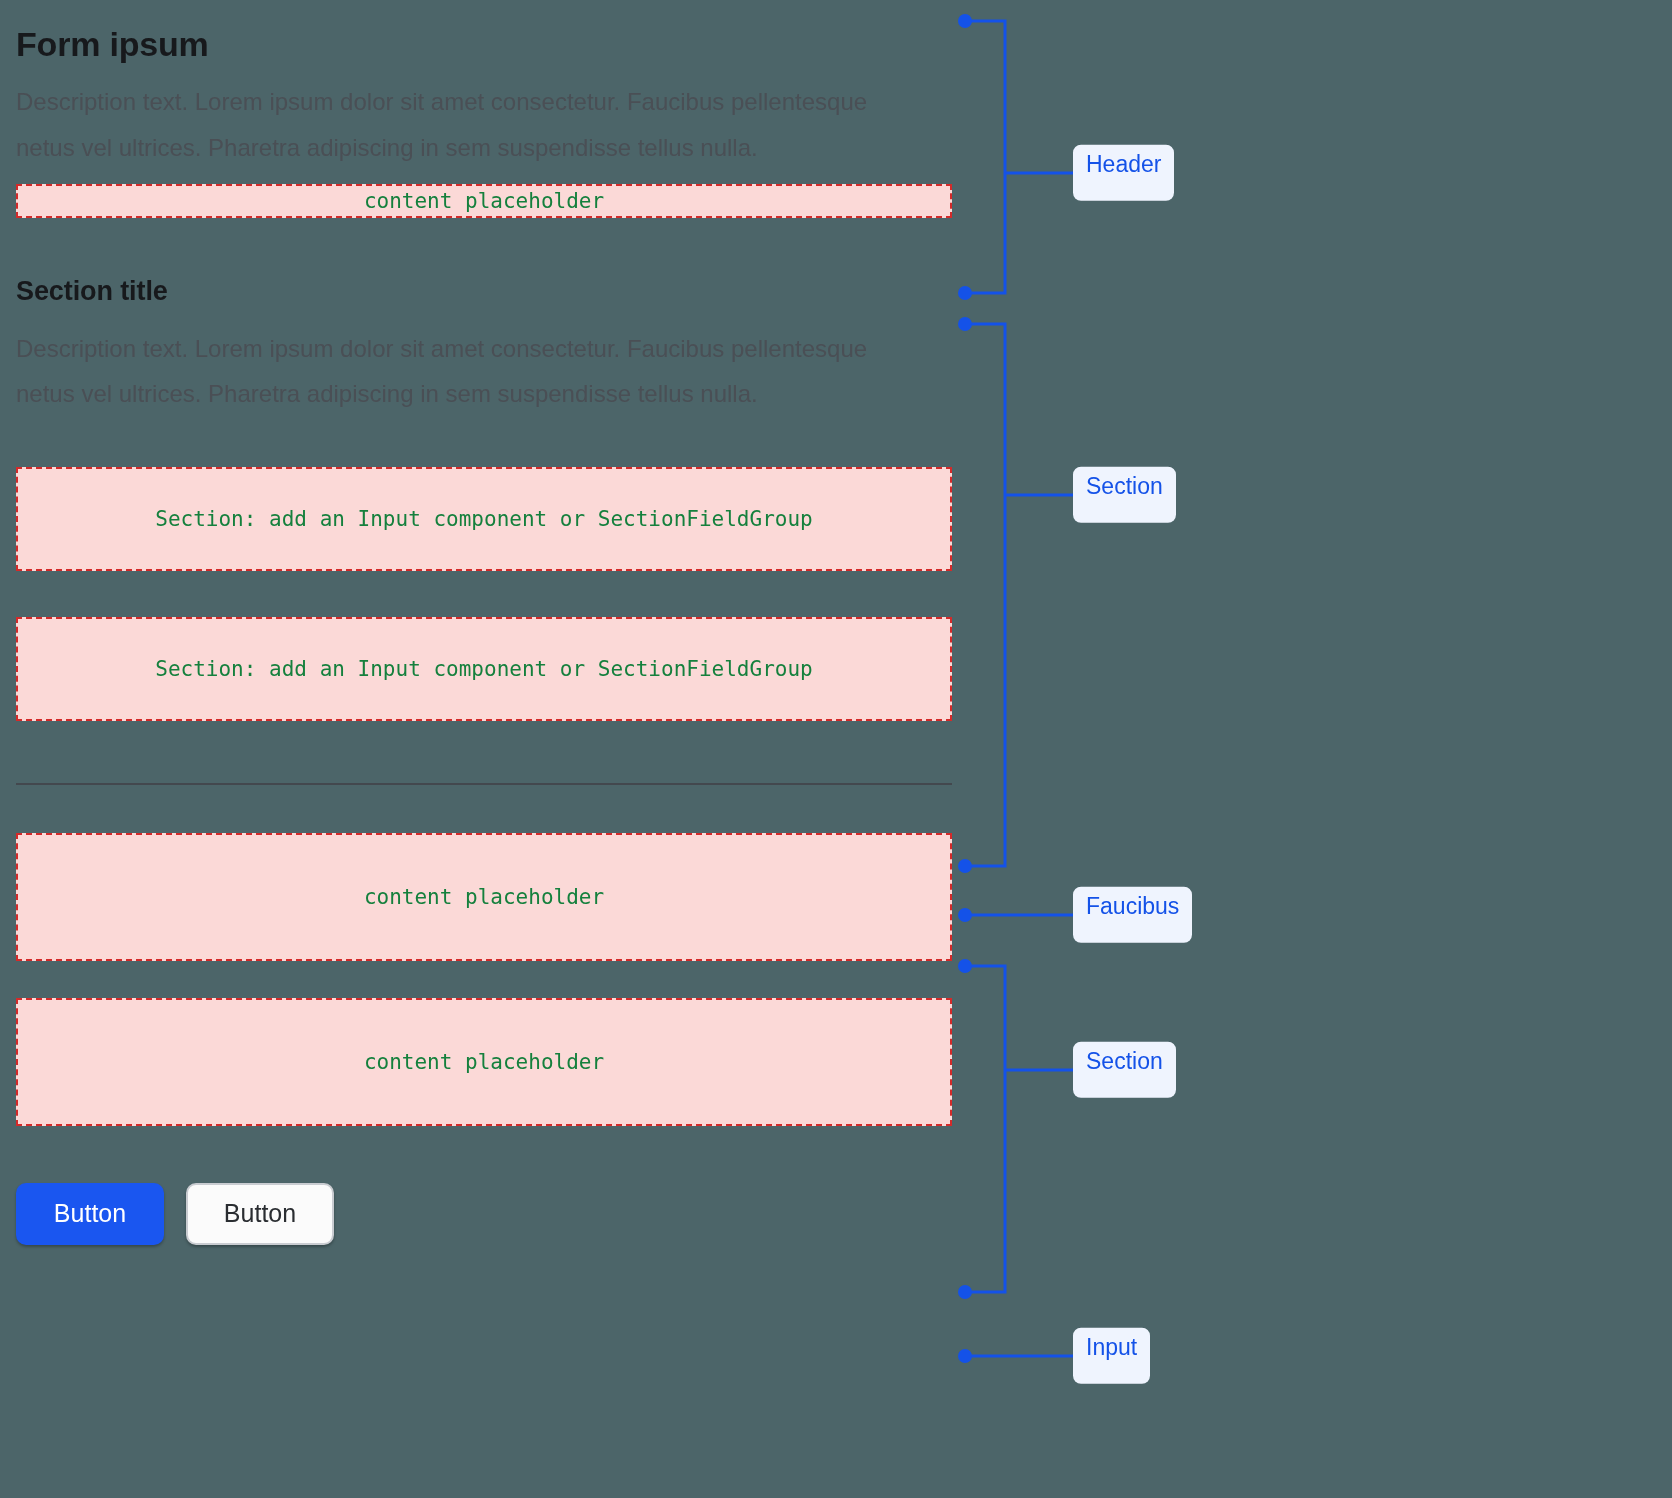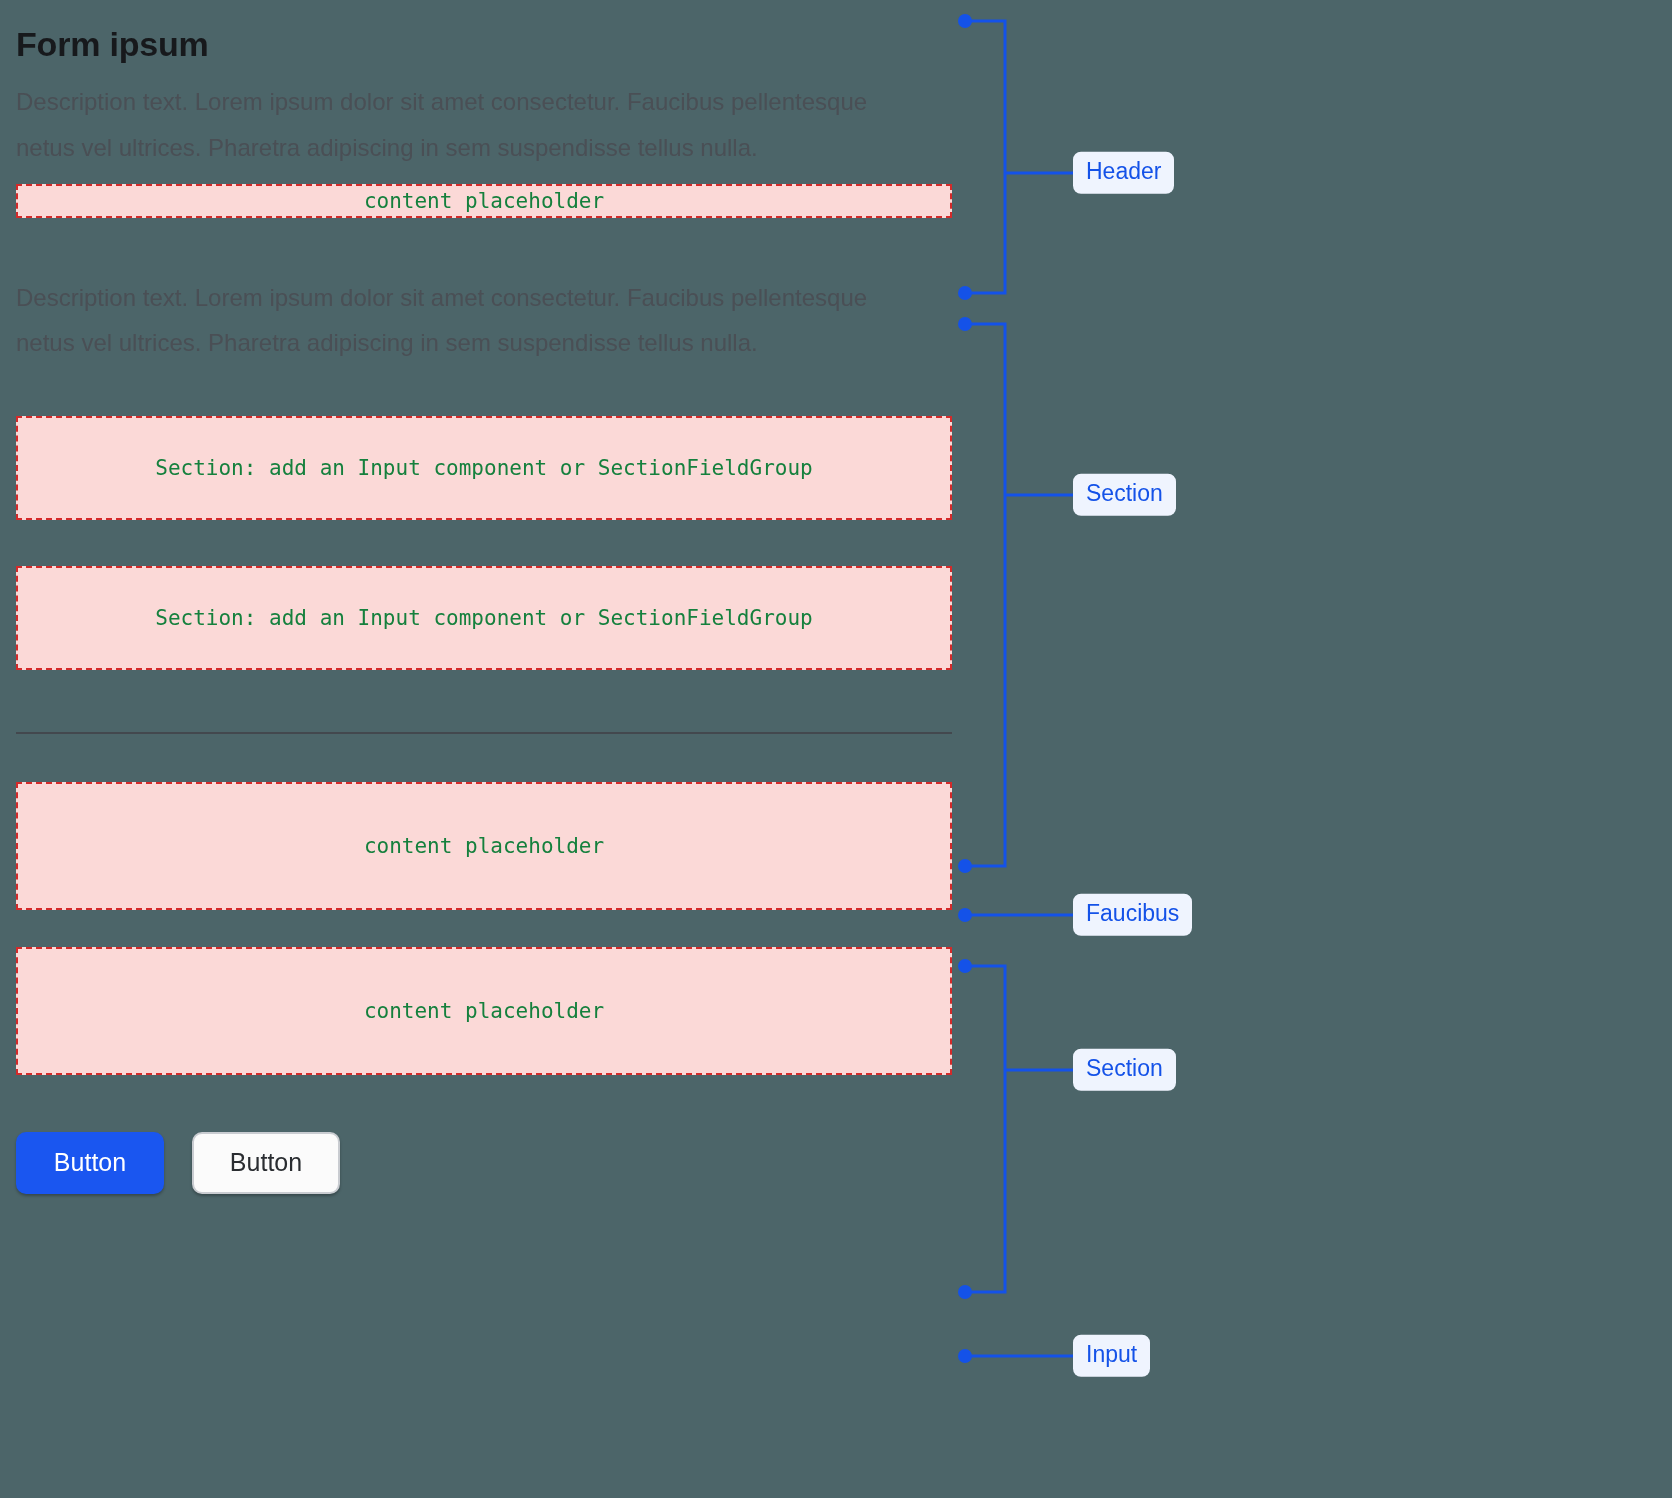--- a/index.html
+++ b/index.html
@@ -69,21 +69,21 @@
   .ph-medium { height: 128px; }
 
   
   .separator {
     height: 0;
     border-top: 2px solid #43484e;
     width: 936px;
   }
 
   
-  .btn-row { display: flex; align-items: center; gap: 28px; }
+  .btn-row { display: flex; align-items: center; gap: 22px; }
 
   .btn {
     font-family: "Liberation Sans", sans-serif;
     font-size: 25px;
     border-radius: 10px;
     padding: 0 26px;
     height: 62px;
     display: inline-flex;
     align-items: center;
     justify-content: center;
@@ -113,21 +113,21 @@
   }
   .anno-layer svg { display: block; }
 
   .badge {
     position: absolute;
     background: #eff4fe;
     color: #1452e8;
     font-size: 23px;
     font-family: "Liberation Sans", sans-serif;
     border-radius: 8px;
-    padding: 6px 13px 10px 13px;
+    padding: 6px 13px 24px 13px;
     line-height: 1.15;
     white-space: nowrap;
     pointer-events: auto;
     transform: translateY(-50%);
   }
 </style>
 </head>
 <body>
 
 <div id="root">
@@ -136,20 +136,21 @@
 
     <div>
       <div class="form-title">Form ipsum</div>
 
       <div class="desc" style="margin-top:14px;">Description text. Lorem ipsum dolor sit amet consectetur. Faucibus pellentesque netus vel ultrices. Pharetra adipiscing in sem suspendisse tellus nulla.</div>
 
       <div class="ph ph-thin" style="margin-top:14px;">content placeholder</div>
     </div>
 
     <div style="margin-top:57px;">
+      <div class="section-title">Section title</div>
 
       <div class="desc" style="margin-top:18px;">Description text. Lorem ipsum dolor sit amet consectetur. Faucibus pellentesque netus vel ultrices. Pharetra adipiscing in sem suspendisse tellus nulla.</div>
 
       <div class="ph ph-tall" style="margin-top:51px;">Section: add an Input component or SectionFieldGroup</div>
 
       <div class="ph ph-tall" style="margin-top:46px;">Section: add an Input component or SectionFieldGroup</div>
     </div>
 
     <div class="separator" style="margin-top:62px;"></div>
 

